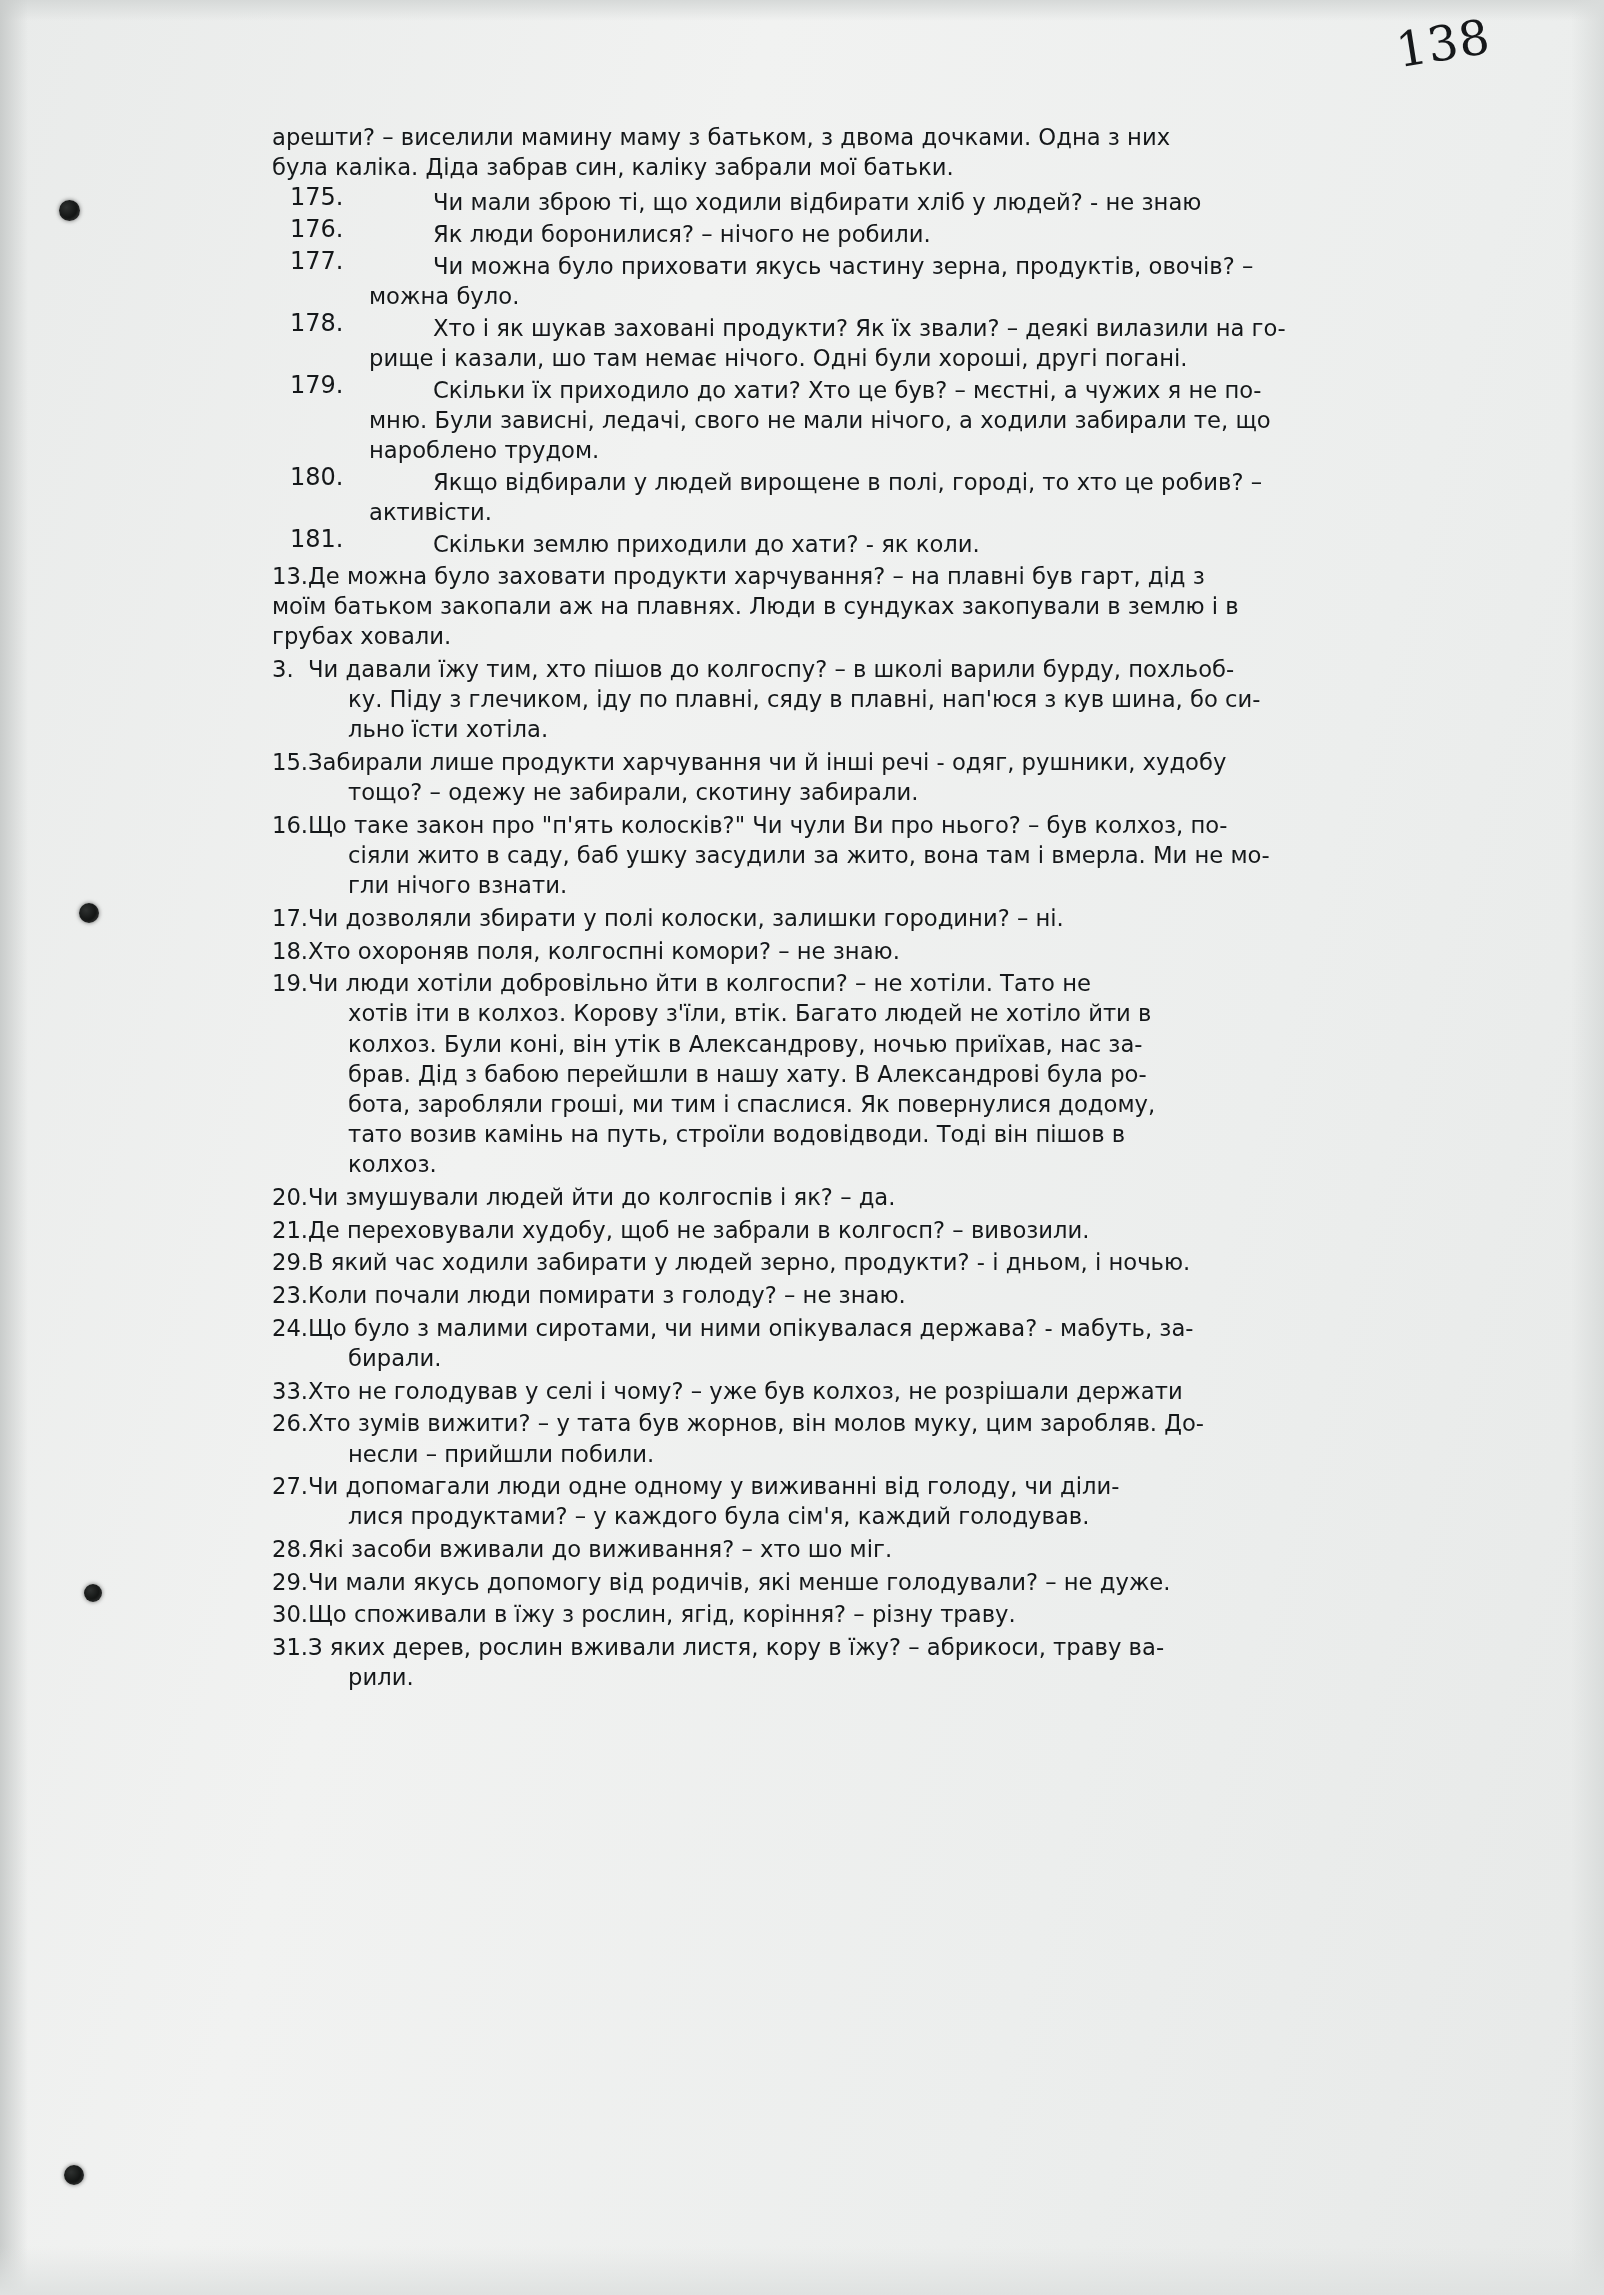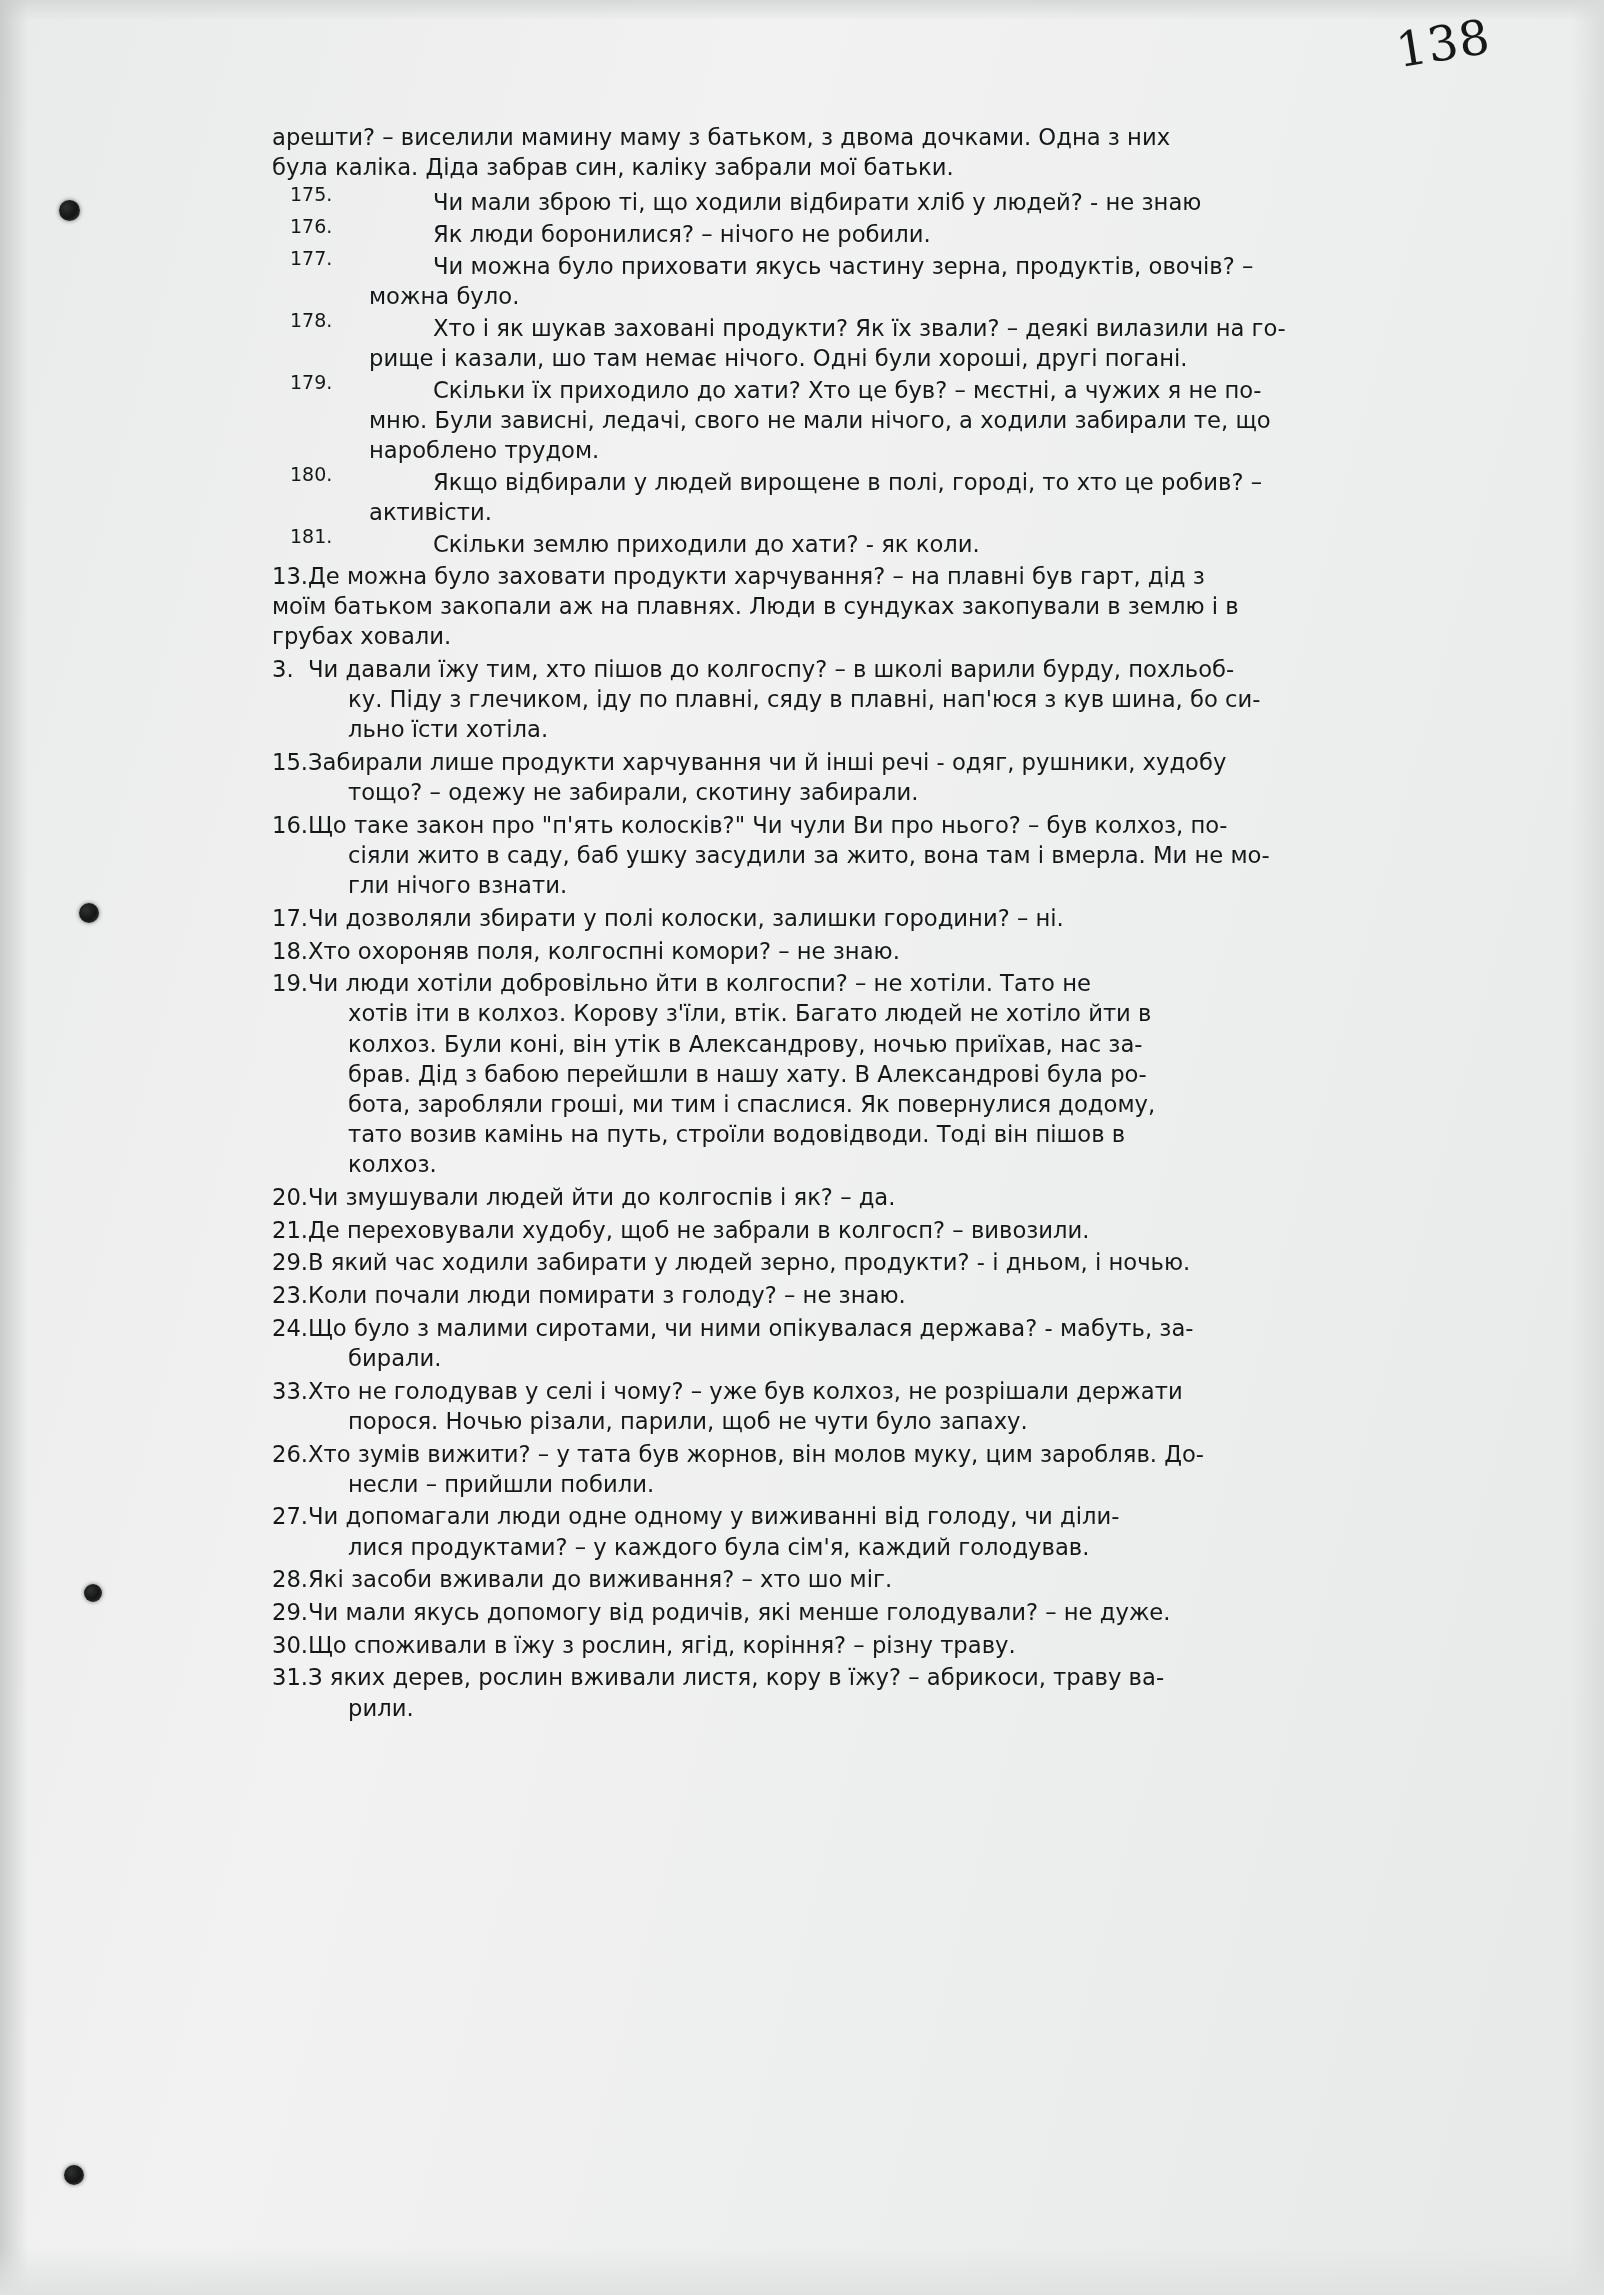--- a/index.html
+++ b/index.html
@@ -81,21 +81,21 @@
     position: relative;
     padding-left: 97px;
     margin-bottom: 1.6px;
   }
   .qrow .num {
     position: absolute;
     left: 0;
     top: -5px;
     width: 86px;
     text-align: left;
-    font-size: 19px;
+    font-size: 24px;
     padding-left: 18px;
     box-sizing: border-box;
   }
   .qrow .body { display: block; }
   .qrow .body .first { display: block; padding-left: 64px; }
   .qrow .body .cont { display: block; padding-left: 0px; }
 
   
   .item {
     position: relative;
@@ -256,21 +256,20 @@
         <span class="line"><span class="inum">23.</span><span>Коли почали люди помирати з голоду? – не знаю.</span></span>
       </div>
 
       <div class="item">
         <span class="line"><span class="inum">24.</span><span>Що було з малими сиротами, чи ними опікувалася держава? -  мабуть, за-</span></span>
         <span class="cont deep">бирали.</span>
       </div>
 
       <div class="item">
         <span class="line"><span class="inum">33.</span><span>Хто не голодував у селі і чому? – уже був колхоз, не розрішали держати</span></span>
-        <span class="cont deep">порося. Ночью різали, парили, щоб не чути було запаху.</span>
       </div>
 
       <div class="item">
         <span class="line"><span class="inum">26.</span><span>Хто зумів вижити? – у тата був жорнов, він молов муку, цим заробляв. До-</span></span>
         <span class="cont deep">несли – прийшли побили.</span>
       </div>
 
       <div class="item">
         <span class="line"><span class="inum">27.</span><span>Чи  допомагали  люди  одне  одному  у   виживанні  від  голоду,  чи  діли-</span></span>
         <span class="cont deep">лися продуктами? – у каждого була сім'я, каждий голодував.</span>

